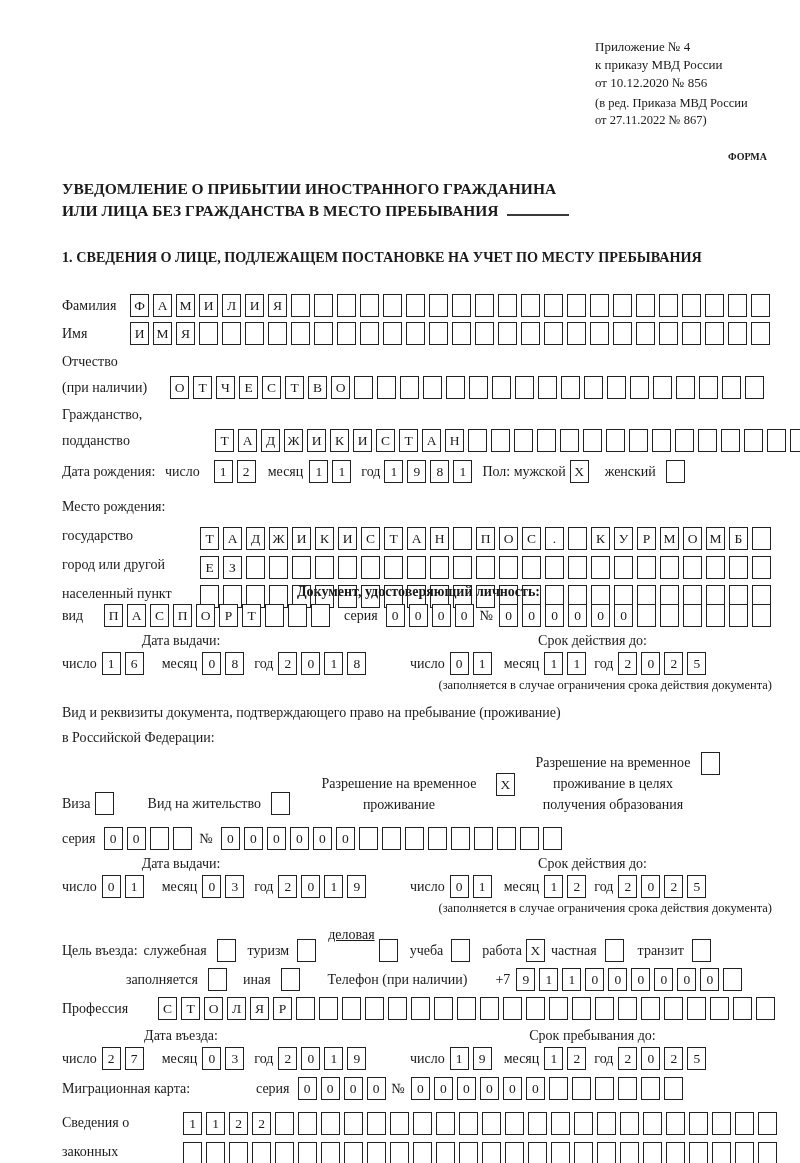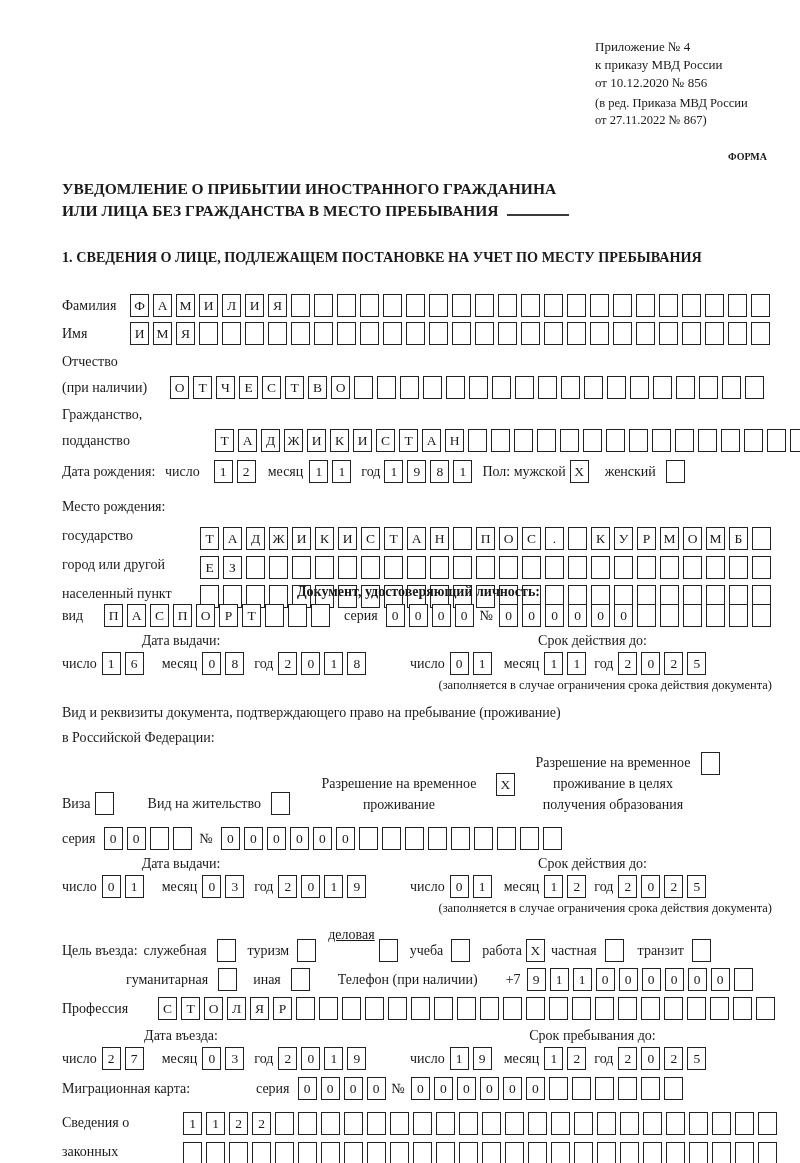--- a/index.html
+++ b/index.html
@@ -543,21 +543,21 @@
     <span class="cells">
         <span class="cell"></span>
       </span>
     <span class="lbl" style="margin:0 8px 0 10px;">транзит</span>
     <span class="cells">
         <span class="cell"></span>
       </span>
   </div>
 
   <div class="frow" style="margin-top:6px; margin-left:64px;">
-    <span class="lbl" style="margin-right:10px;">гуманитарная</span>
+    <span class="lbl" style="margin-right:10px;">заполняется</span>
     <span class="cells">
         <span class="cell"></span>
       </span>
     <span class="lbl" style="margin:0 10px 0 12px;">иная</span>
     <span class="cells">
         <span class="cell"></span>
       </span>
     <span class="lbl" style="margin:0 28px 0 24px;">Телефон (при наличии)</span>
     <span class="lbl" style="margin-right:6px;">+7</span>
     <span class="cells">

